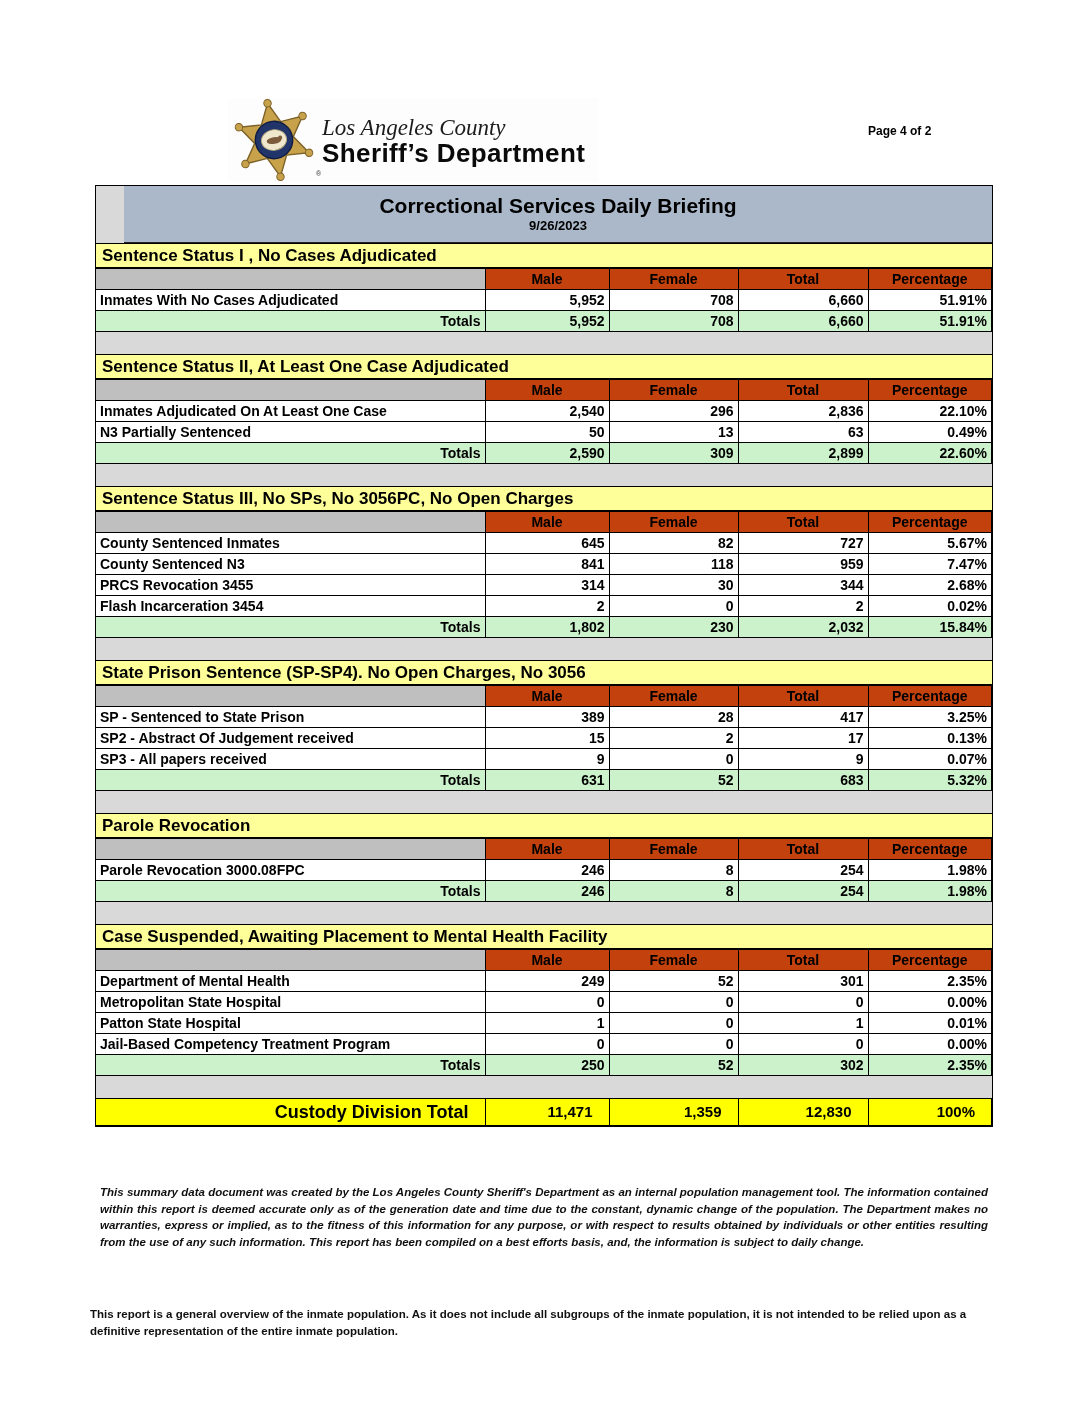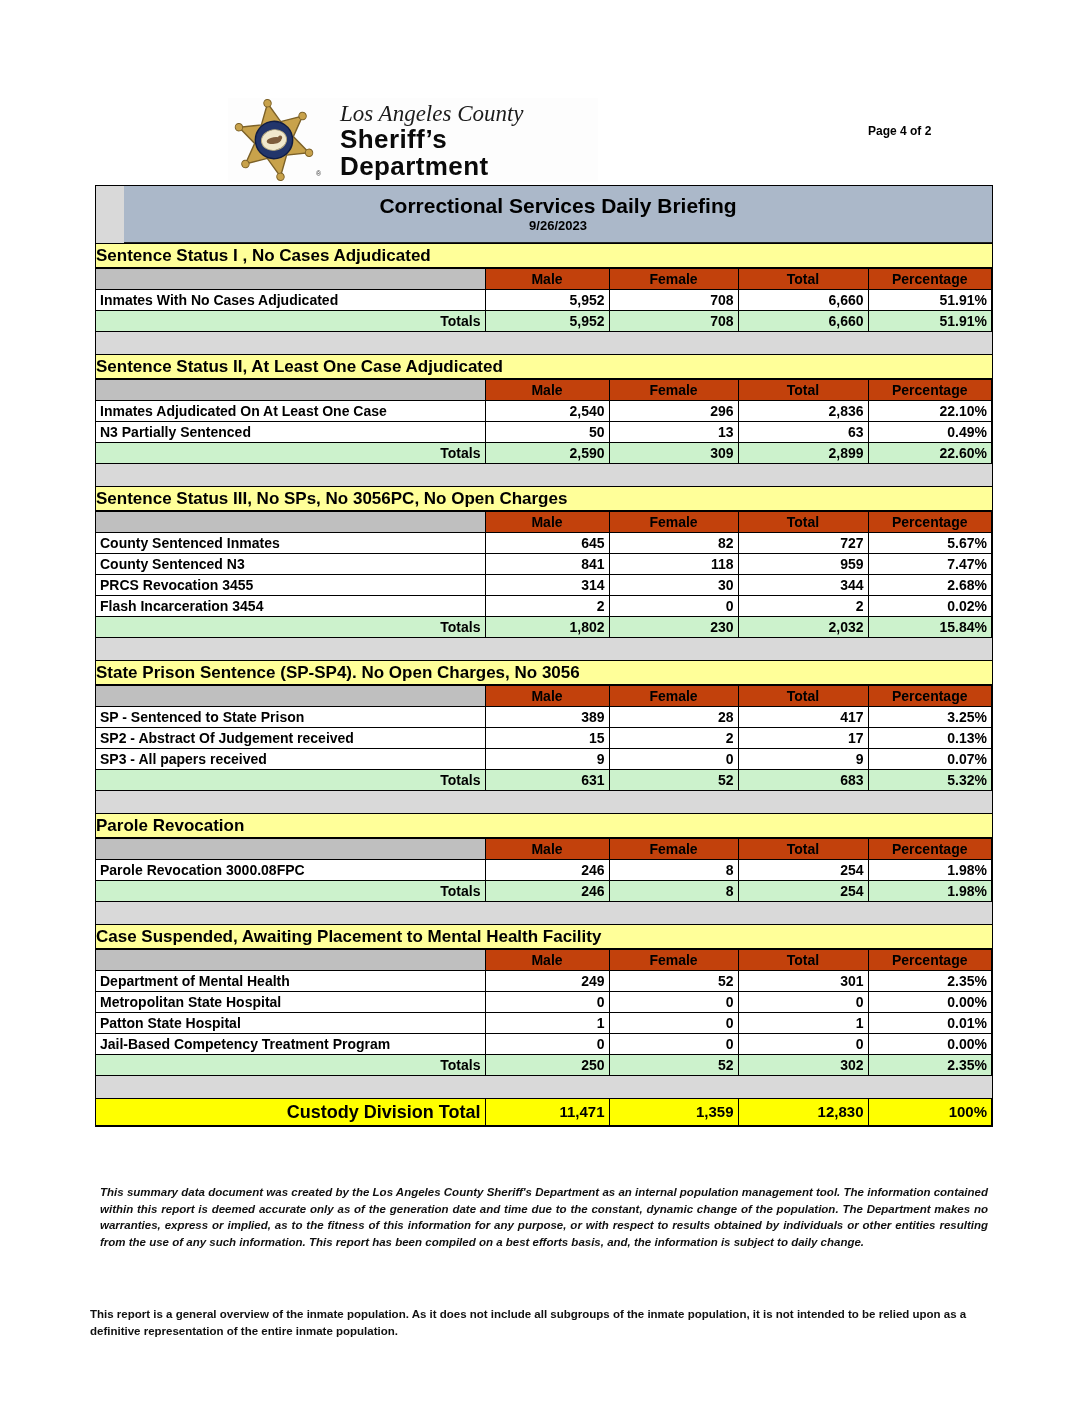--- a/index.html
+++ b/index.html
@@ -2,50 +2,50 @@
 <html><head>
 <meta charset="utf-8">
 <style>
   * { margin:0; padding:0; box-sizing:border-box; }
   html,body { width:1088px; height:1408px; }
   body { background:#ffffff; font-family:"Liberation Sans", sans-serif; position:relative; color:#000; }
 
   
   .logo-box { position:absolute; left:228px; top:98px; width:370px; height:84px; background:#fdfdfd; display:flex; align-items:center; }
   .badge { width:92px; height:84px; flex:0 0 auto; }
-  .logo-text { margin-left:20px; margin-top:2px; }
+  .logo-text { margin-left:2px; margin-top:2px; }
   .logo-line1 { font-family:"Liberation Serif", serif; font-style:italic; font-size:23px; line-height:24px; color:#1c1c1c; }
   .logo-line2 { font-weight:bold; font-size:26px; line-height:27px; letter-spacing:0.4px; color:#0a0a0a; }
   .reg-mark { position:absolute; left:316px; top:170px; font-size:7px; color:#333; }
   .page-num { position:absolute; left:868px; top:124px; font-size:12px; font-weight:bold; }
 
   
   .report { position:absolute; left:95px; top:185px; width:898px; border:1px solid #000; background:#D9D9D9; }
   .title-bar { height:57px; background:#ABB8C9; border-bottom:1px solid #222; display:flex; flex-direction:column; align-items:center; justify-content:center;margin-left:28px; }
   .title-bar .title { font-size:21px; font-weight:bold; line-height:24px; }
   .title-bar .date { font-size:13px; font-weight:bold; line-height:16px; }
 
   .sec-title { height:25px; background:#FFFF99; border-top:1px solid #000; border-bottom:1px solid #000;
-               font-size:17px; font-weight:bold; line-height:23px; white-space:nowrap; overflow:hidden; }
+               font-size:17px; font-weight:bold; line-height:23px; padding-left:6px; white-space:nowrap; overflow:hidden; }
 
   table.sec-table { width:100%; border-collapse:collapse; table-layout:fixed; }
   col.c-label { width:389px; } col.c-male { width:124px; } col.c-female { width:129px; } col.c-total { width:130px; }
   table.sec-table td, table.sec-table th { border:1px solid #000; font-weight:bold; font-size:14px; height:21px;
                padding:0 4px; line-height:20px; white-space:nowrap; overflow:hidden; }
   .hdr-spacer { background:#BFBFBF; border-left:none !important; }
   .col-hdr { background:#c2410c; text-align:center; height:22px; }
   .row-label { background:#ffffff; text-align:left; padding-left:5px; border-left:none !important;margin-left:14px; }
   .num { background:#ffffff; text-align:right; }
   .totals-row td { background:#CCF2CC; height:22px; }
   .t-label { text-align:right; border-left:none !important; }
   .gap { height:22px; background:#D9D9D9; }
 
   table.custody-table { width:100%; border-collapse:collapse; table-layout:fixed; }
   table.custody-table td { border:1px solid #000; background:#FFFF00; font-weight:bold; height:27px; line-height:26px;
-               padding:0 4px; white-space:nowrap; overflow:hidden; }
+               padding:0 16px; white-space:nowrap; overflow:hidden; }
   .custody-label { text-align:right; font-size:18px; border-left:none !important; }
   .custody-num { text-align:right; font-size:15px; }
 
   
   .disclaimer { position:absolute; left:100px; top:1184px; width:888px; font-size:11.5px; font-weight:bold;
                 font-style:italic; line-height:16.5px; text-align:justify; color:#101010; }
   .footer-note { position:absolute; left:90px; top:1306px; width:902px; font-size:11.5px; font-weight:bold;
                  line-height:17px; color:#101010; }
 </style>
 </head>

